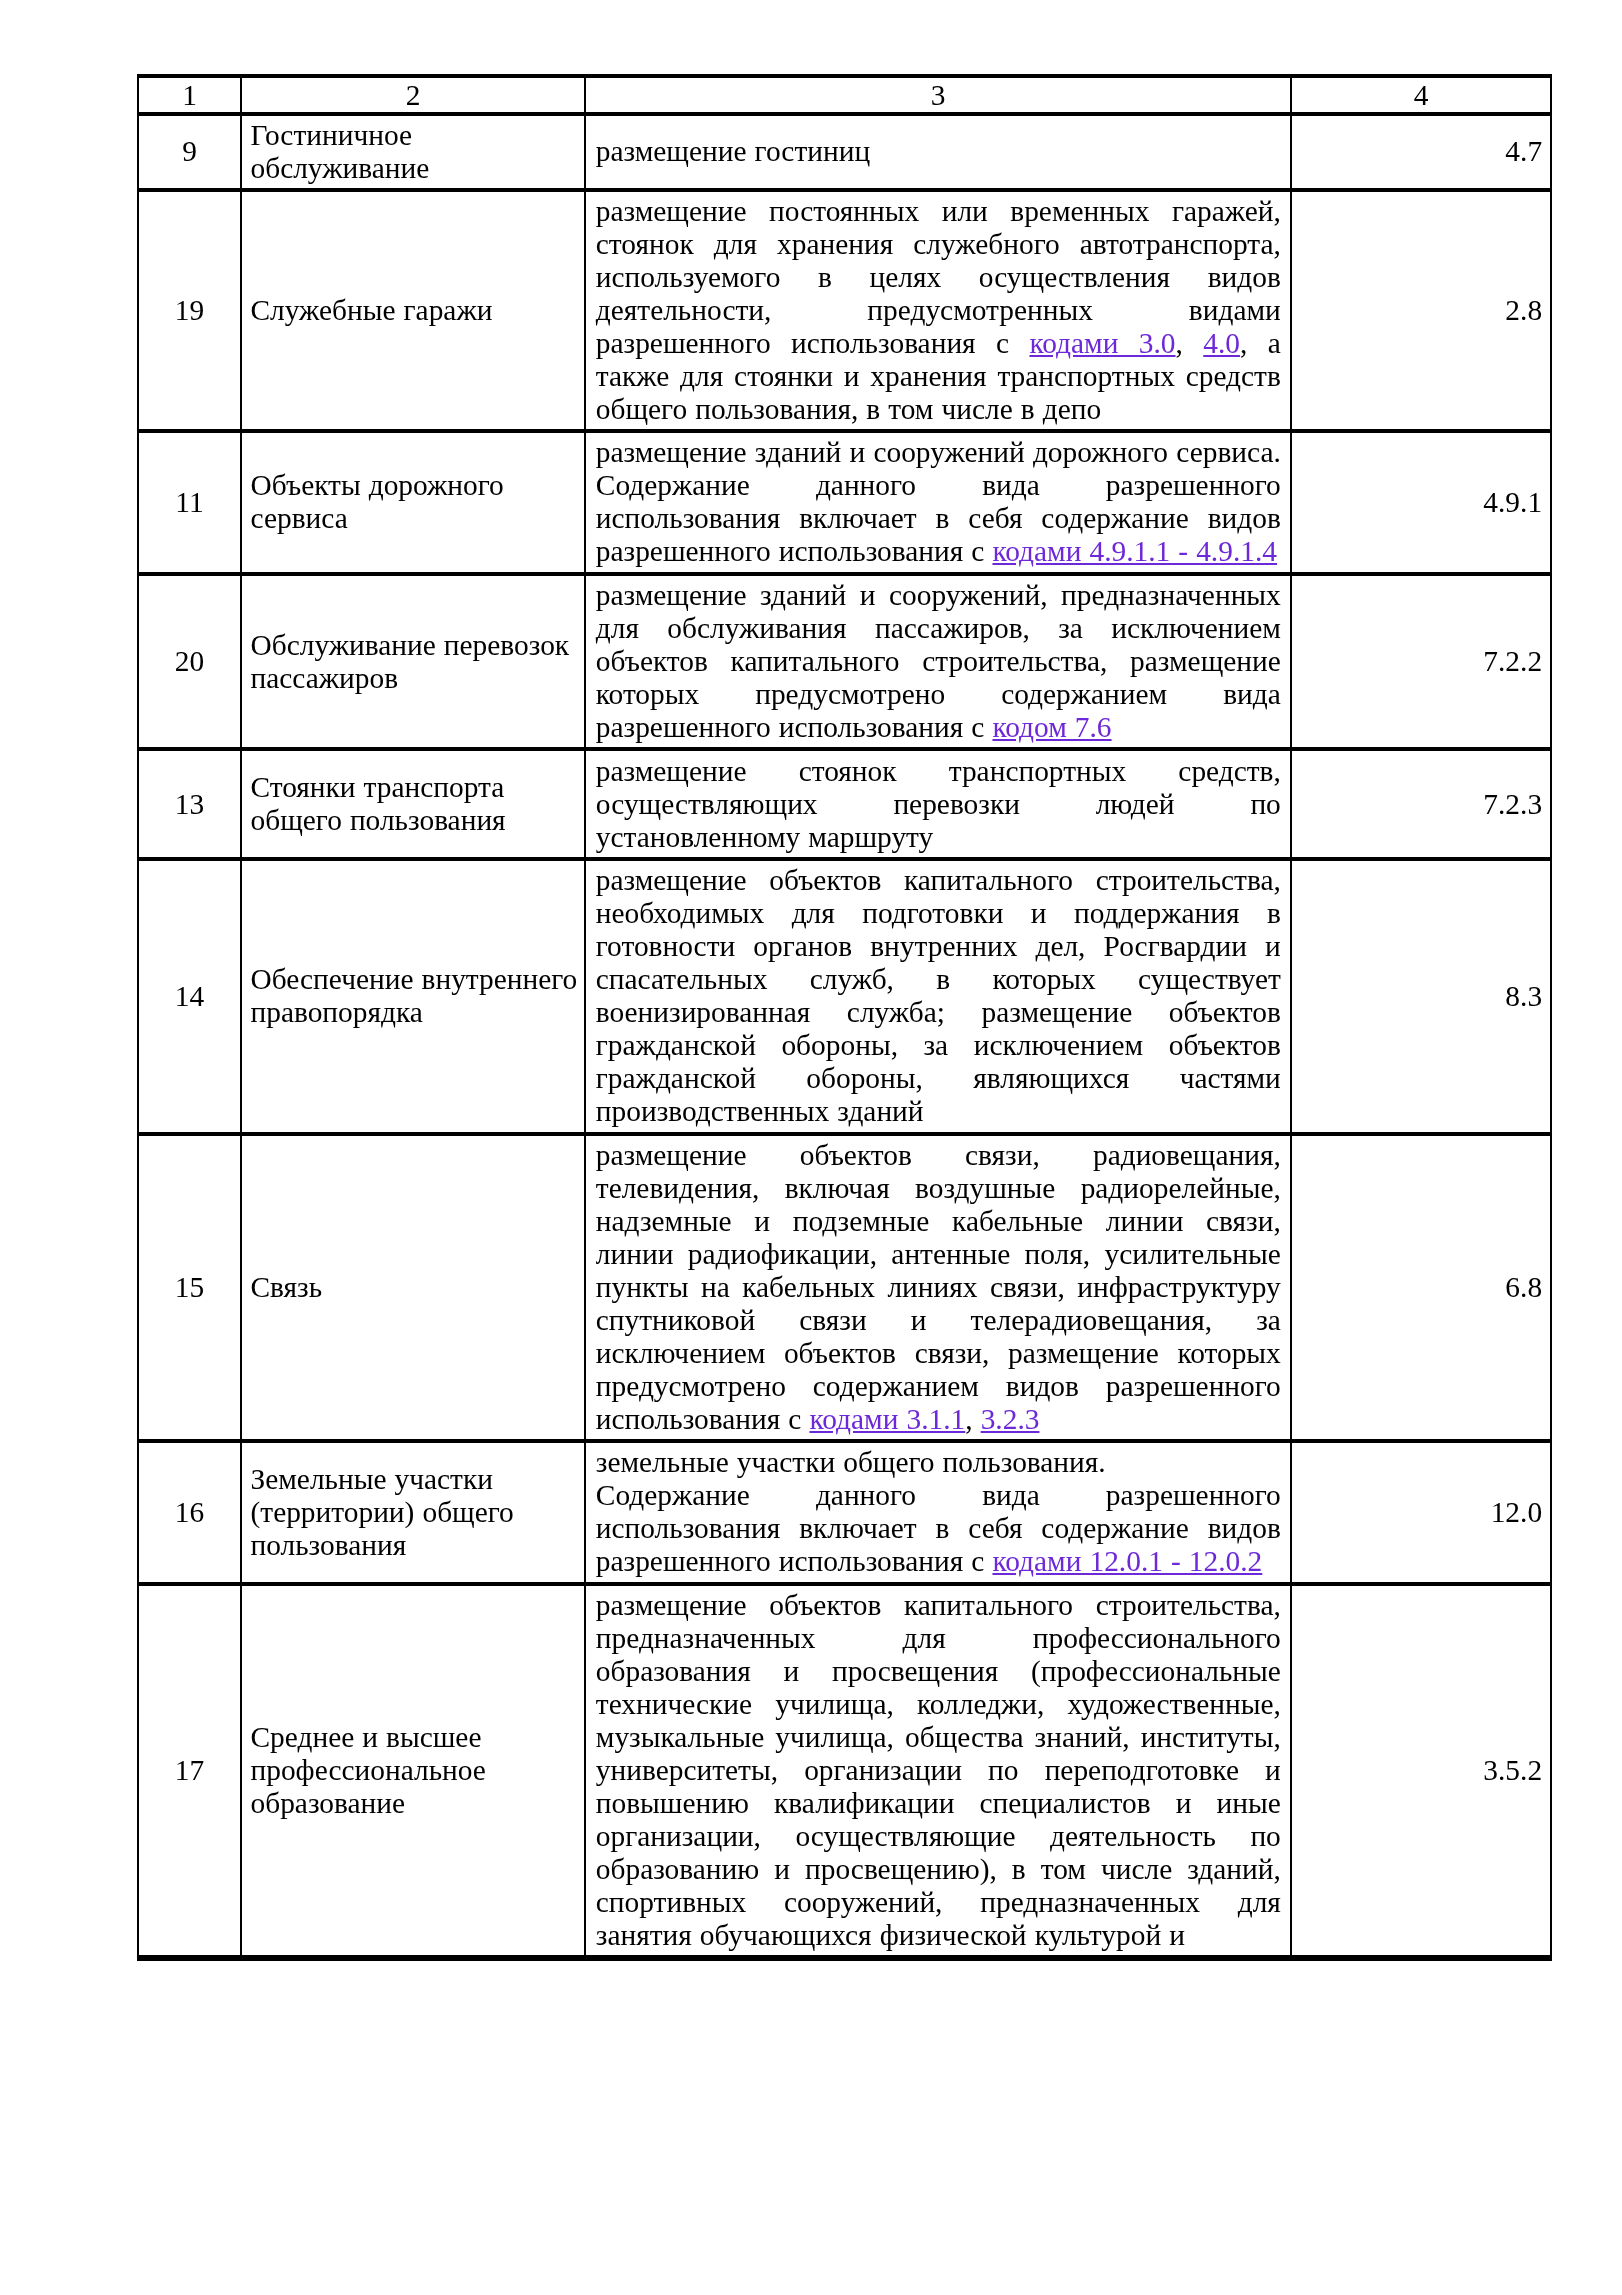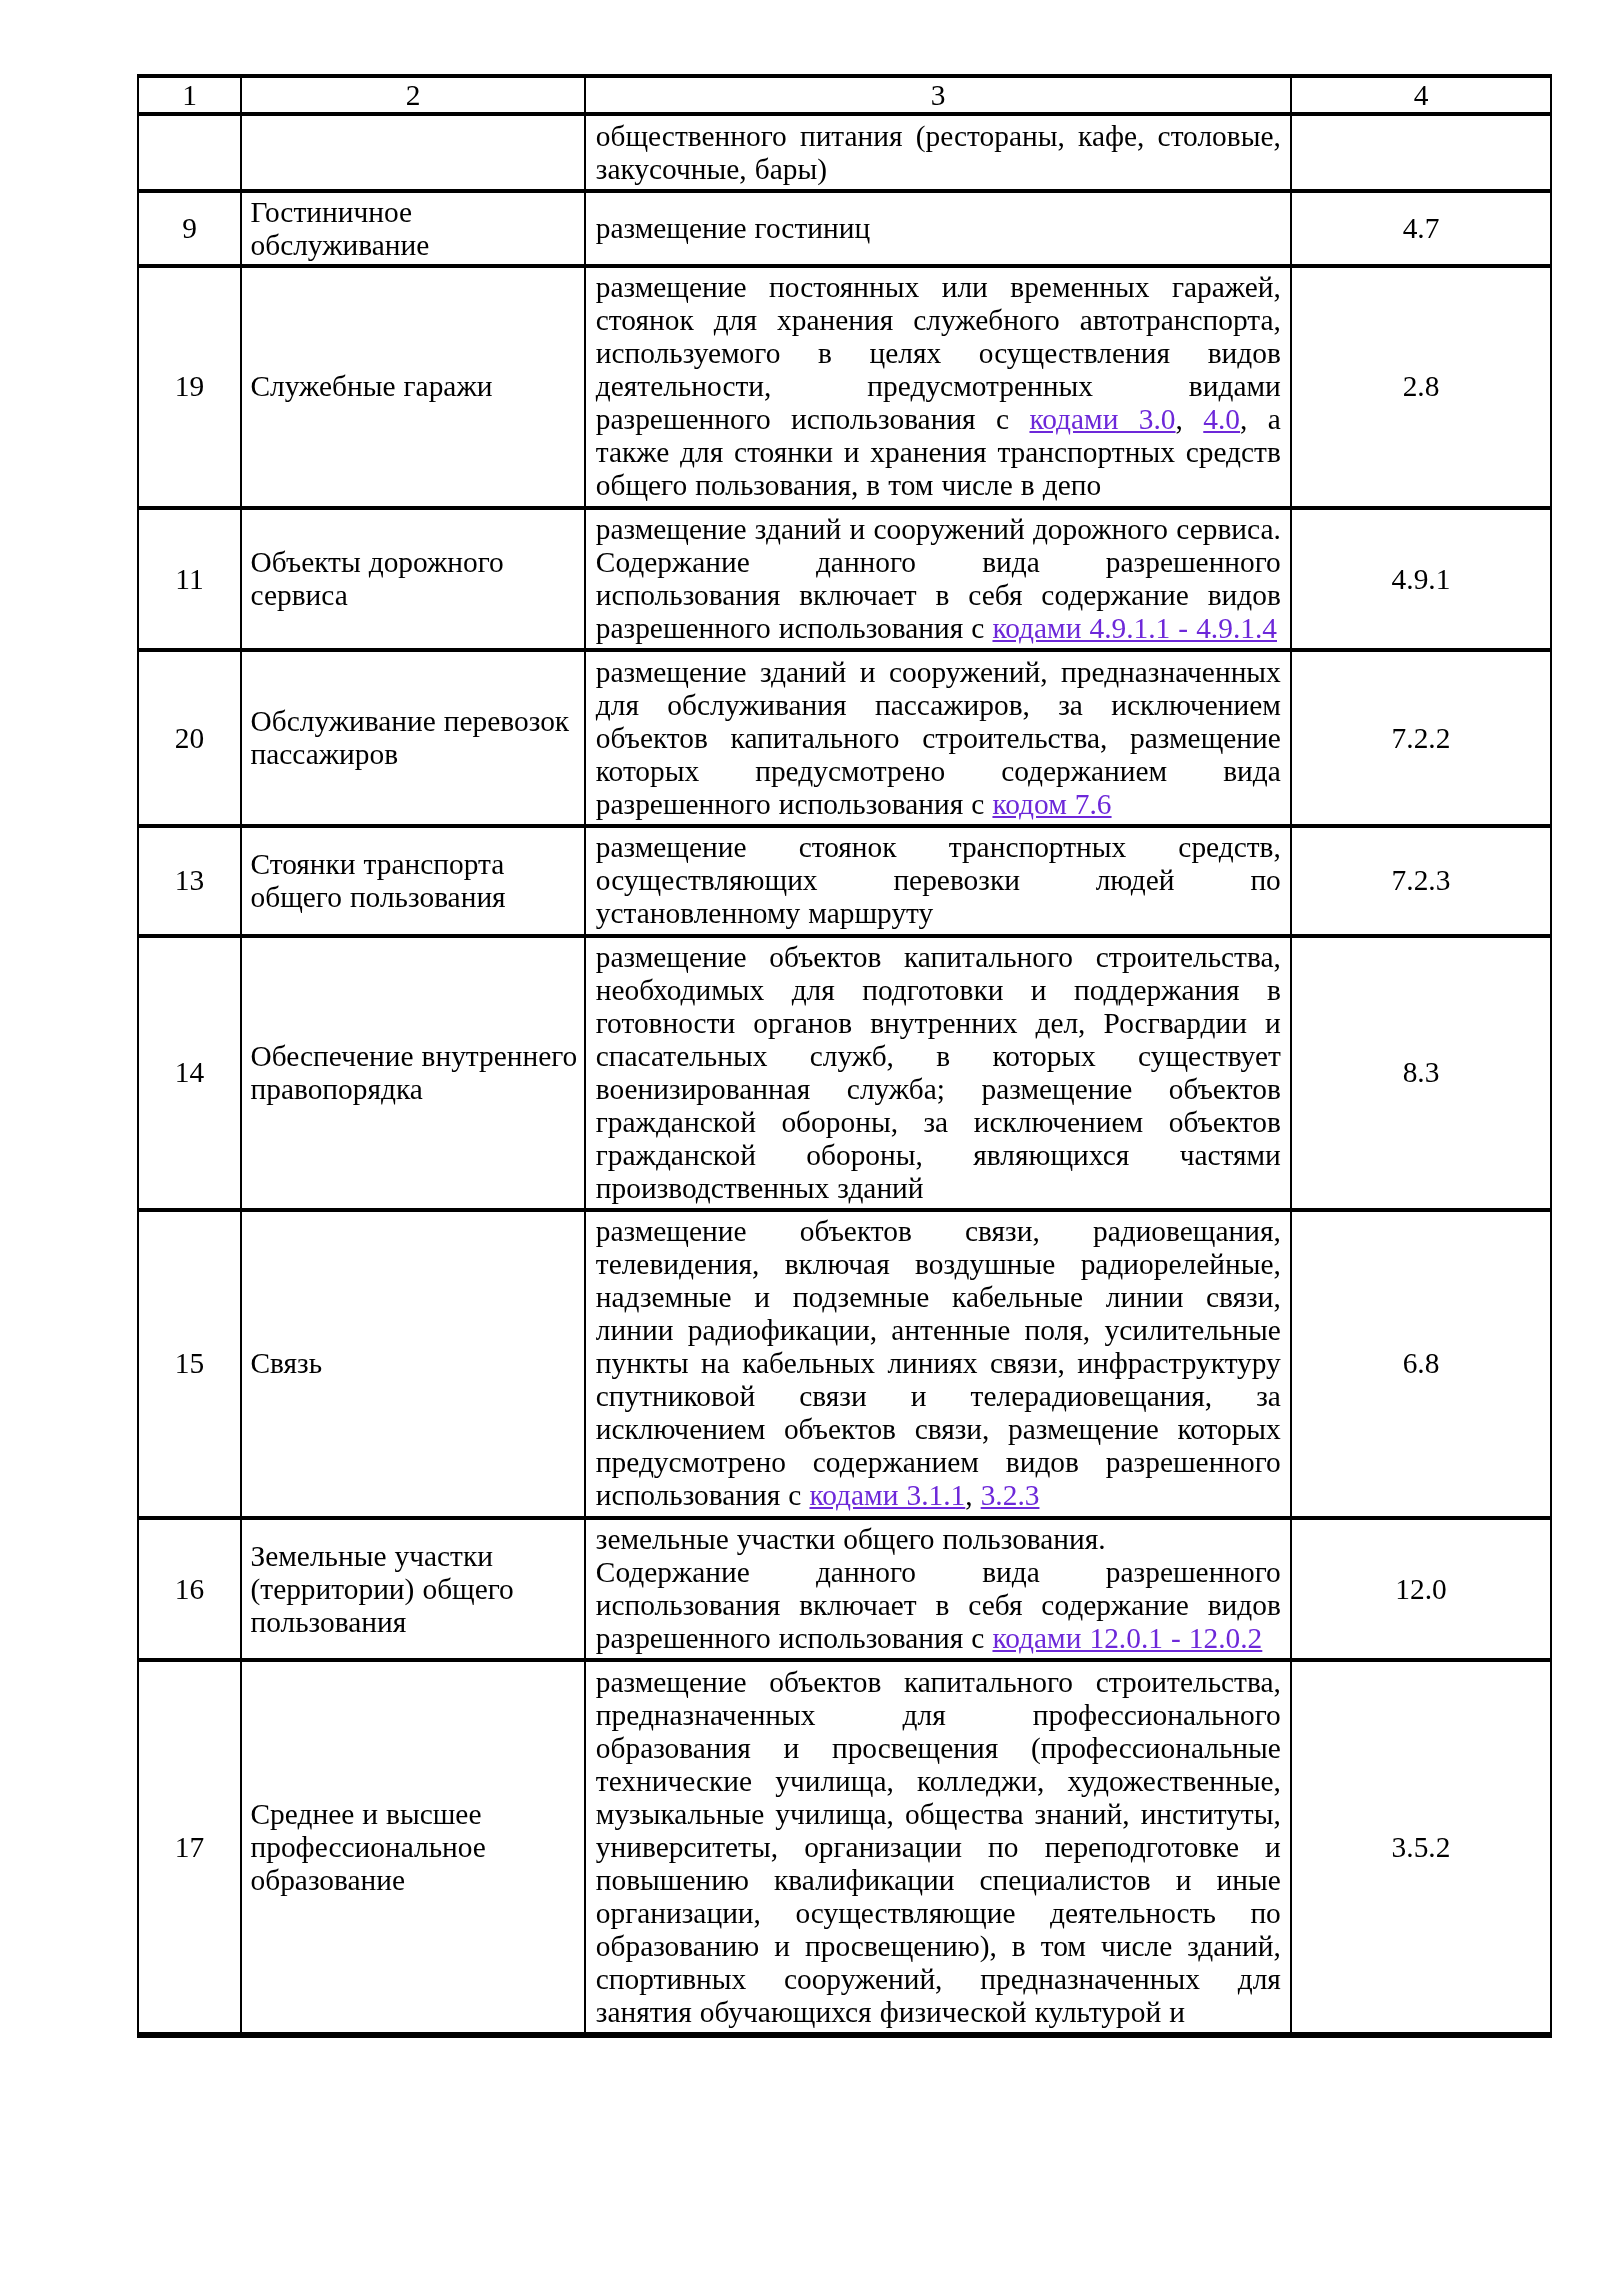--- a/index.html
+++ b/index.html
@@ -38,21 +38,21 @@
     word-spacing: 0.7px;
   }
   tr[data-name="header-row"] td {
     text-align: center;
     padding: 0.7px 3.9px;
   }
   td.col-num  { text-align: center; padding: 2.6px 2.6px; }
   td.col-name { text-align: left; padding: 2.6px 6.5px 2.6px 8.5px; margin-top: 16px; }
   td.col-desc { text-align: justify; padding: 3.3px 9.2px 3.3px 9.8px; }
   td.col-desc p { margin: 0; }
-  td.col-code { text-align: center; }
+  td.col-code { text-align: right; }
   tbody tr:last-child td { border-bottom-width: 6.5px; }
 
   a.code-link {
     color: #6d28d9;
     text-decoration: underline;
   }
 </style>
 </head>
 <body data-name="document-page">
 
@@ -62,28 +62,20 @@
     <col class="w-name">
     <col class="w-desc">
     <col class="w-code">
   </colgroup>
   <tbody data-name="table-body">
     <tr data-name="header-row">
         <td data-name="header-cell-col1">1</td>
         <td data-name="header-cell-col2">2</td>
         <td data-name="header-cell-col3">3</td>
         <td data-name="header-cell-col4">4</td>
-      </tr>
-  <tr data-name="table-row">
-        <td class="col-num" data-name="row-number"></td>
-        <td class="col-name" data-name="use-type-name"></td>
-        <td class="col-desc" data-name="use-type-description">
-          <p data-name="description-paragraph">общественного питания (рестораны, кафе, столовые, закусочные, бары)</p>
-        </td>
-        <td class="col-code" data-name="use-type-code"></td>
       </tr>
       <tr data-name="table-row">
         <td class="col-num" data-name="row-number">9</td>
         <td class="col-name" data-name="use-type-name">Гостиничное обслуживание</td>
         <td class="col-desc" data-name="use-type-description">
           <p data-name="description-paragraph">размещение гостиниц</p>
         </td>
         <td class="col-code" data-name="use-type-code">4.7</td>
       </tr>
       <tr data-name="table-row">

